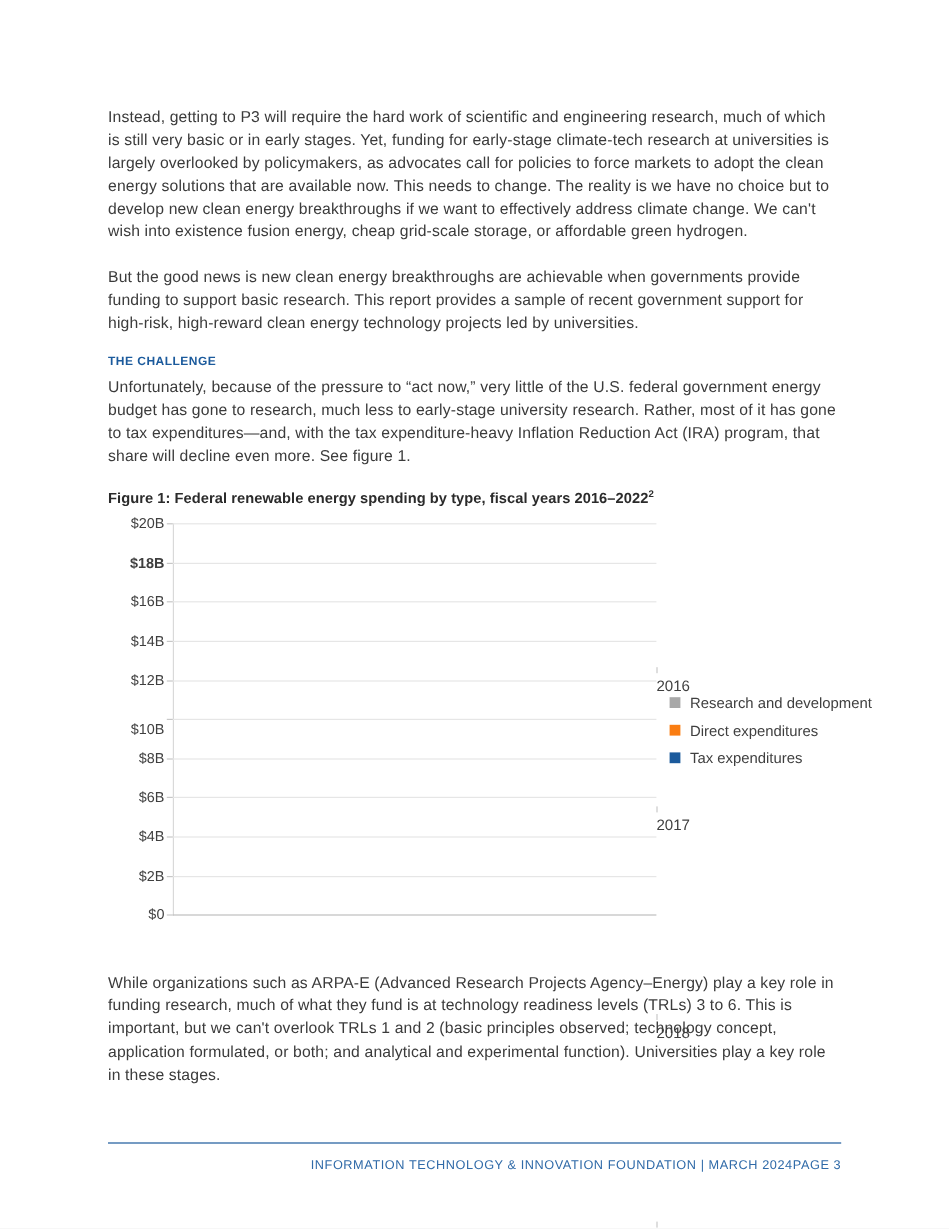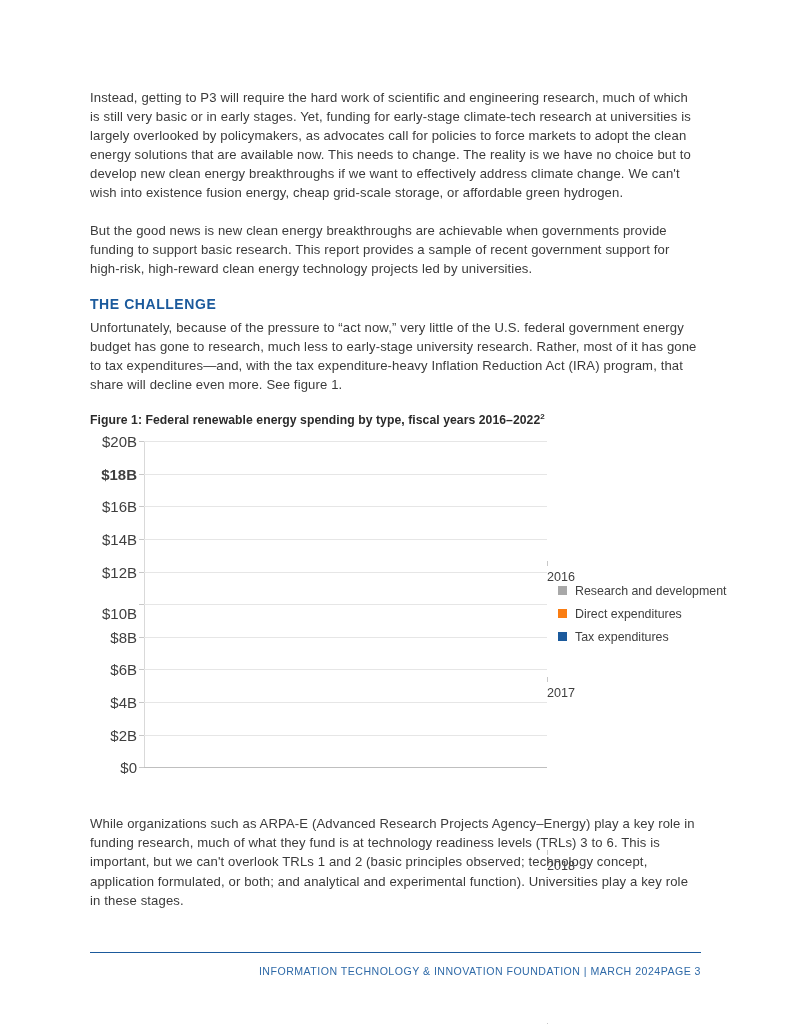--- a/index.html
+++ b/index.html
@@ -27,21 +27,21 @@
   p.body-text {
     margin: 0 0 18px 0;
     font-size: 13.1px;
     line-height: 19.1px;
     color: #3b3b3b;
     text-align: left;
     letter-spacing: 0.01em;
   }
   h2.section-heading {
     margin: 8px 0 6px 0;
-    font-size: 14px;
+    font-size: 10px;
     font-weight: bold;
     color: #1b5a9c;
     letter-spacing: 0.04em;
     text-transform: uppercase;
   }
   .fig-caption {
     margin: 16px 0 6px 0;
     font-size: 12.2px;
     font-weight: bold;
     color: #2b2b2b;
@@ -88,21 +88,21 @@
     bottom: 0;
     width: 100%;
     height: 1px;
     background: #bfbfbf;
   }
   .ytick-label {
     position: absolute;
     right: 100%;
     margin-right: 7px;
     transform: translateY(-50%);
-    font-size: 15px;
+    font-size: 12px;
     color: #3f3f3f;
     white-space: nowrap;
   }
   .ytick-mark {
     position: absolute;
     left: -5px;
     width: 5px;
     height: 1px;
     background: #c8c8c8;
   }

